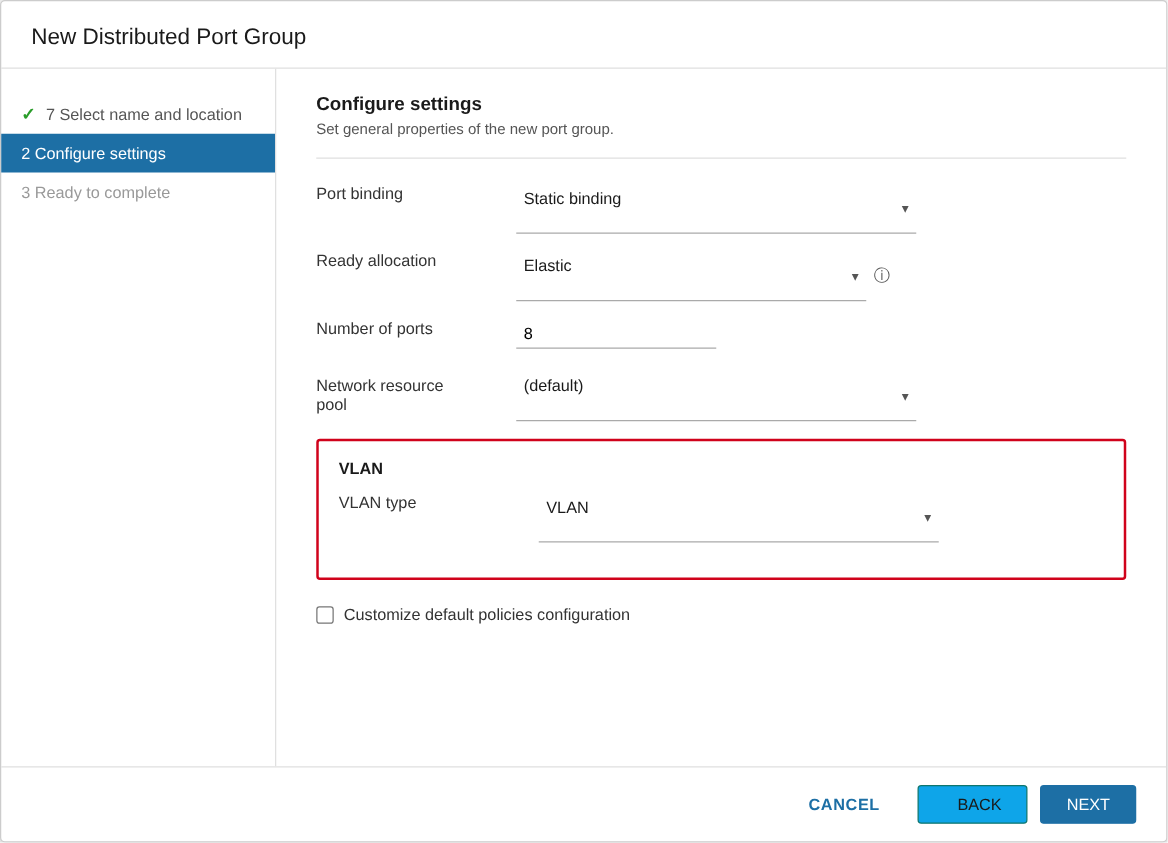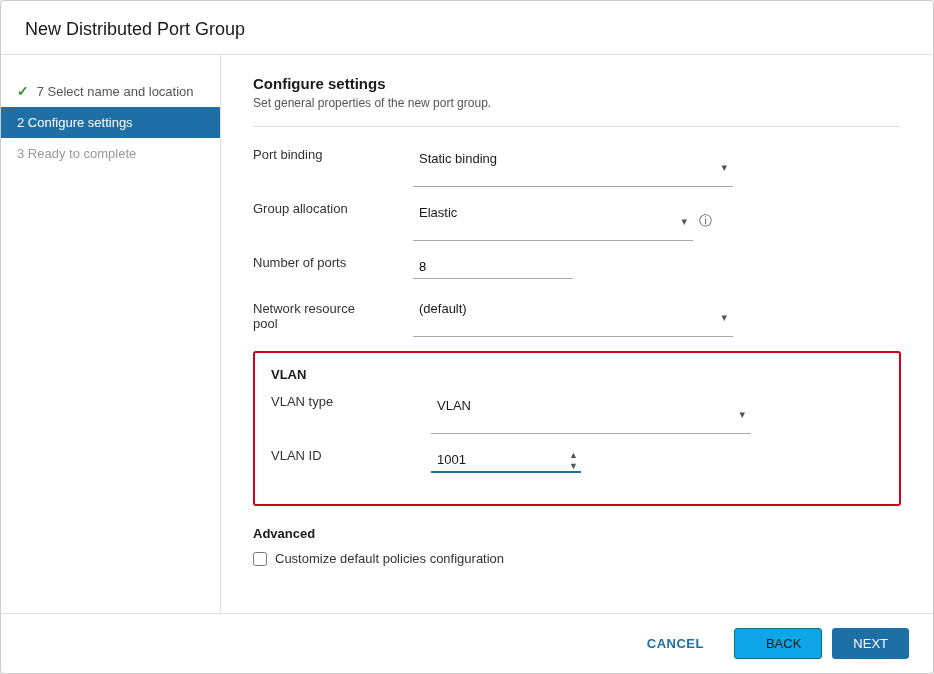--- a/index.html
+++ b/index.html
@@ -296,21 +296,21 @@
               <option>Static binding</option>
               <option>Dynamic binding</option>
               <option>No binding</option>
             </select>
             <span class="chevron-icon">▾</span>
           </div>
         </div>
       </div>
 
       <div class="form-row">
-        <div class="form-label">Group allocation</div>
+        <div class="form-label">Ready allocation</div>
         <div class="form-control">
           <div class="form-inline-info">
             <div class="select-wrapper" style="max-width:280px;">
               <select class="select-control">
                 <option>Elastic</option>
                 <option>Fixed</option>
               </select>
               <span class="chevron-icon">▾</span>
             </div>
             <span class="info-icon" title="More information">ⓘ</span>
@@ -351,36 +351,23 @@
                 <option>VLAN</option>
                 <option>None</option>
                 <option>VLAN Trunking</option>
                 <option>Private VLAN</option>
               </select>
               <span class="chevron-icon">▾</span>
             </div>
           </div>
         </div>
 
-        <div class="form-row">
-          <div class="form-label">VLAN ID</div>
-          <div class="form-control">
-            <div class="vlan-id-wrapper">
-              <input type="text" class="vlan-id-input" value="1001" style="">
-              <div class="spinner-buttons">
-                <button class="spinner-btn">▲</button>
-                <button class="spinner-btn">▼</button>
-              </div>
-            </div>
-          </div>
-        </div>
       </div>
 
       <div>
-        <div class="advanced-title">Advanced</div>
         <div class="checkbox-row">
           <input type="checkbox" class="checkbox-input" id="customize-cb" style="">
           <label class="checkbox-label" for="customize-cb">Customize default policies configuration</label>
         </div>
       </div>
     </div>
   </div>
 
   <div class="dialog-footer">
     <button class="btn btn-cancel">CANCEL</button>

